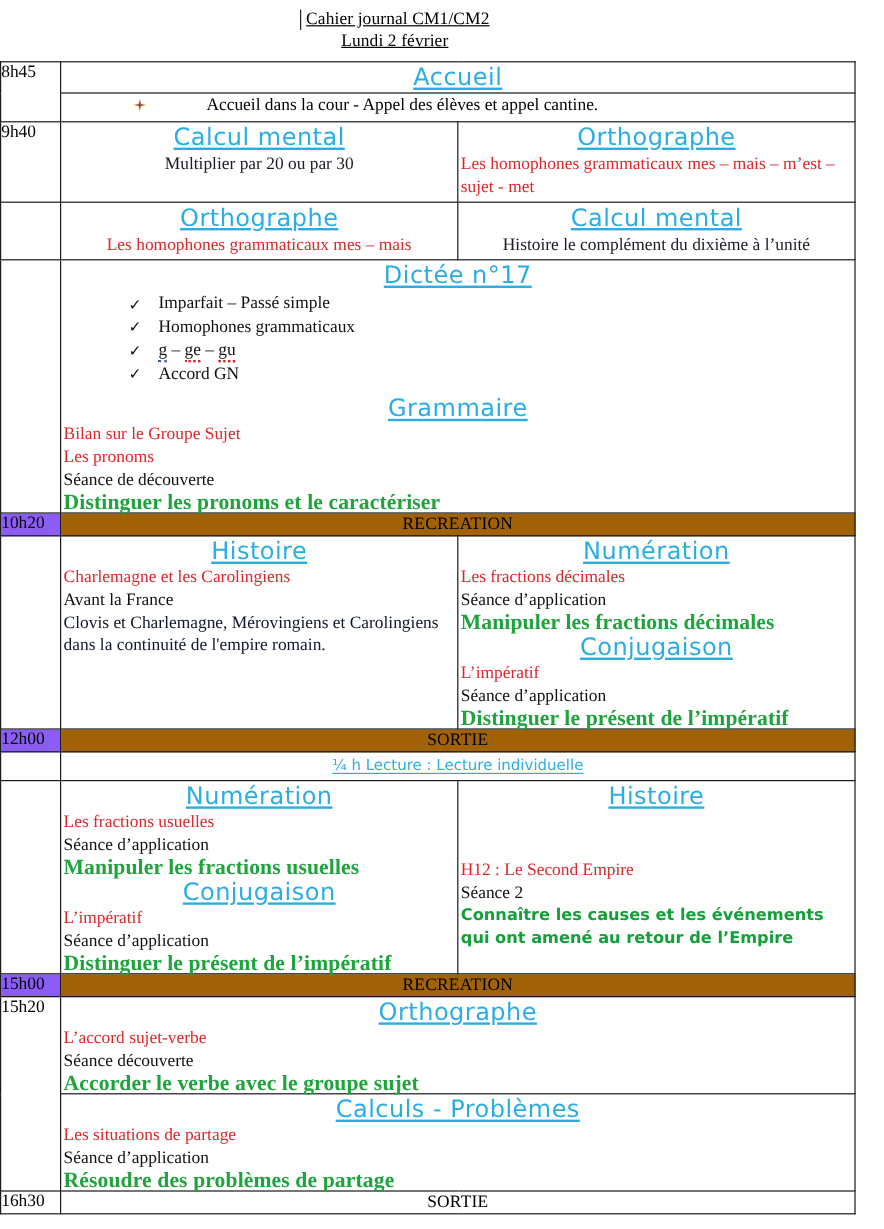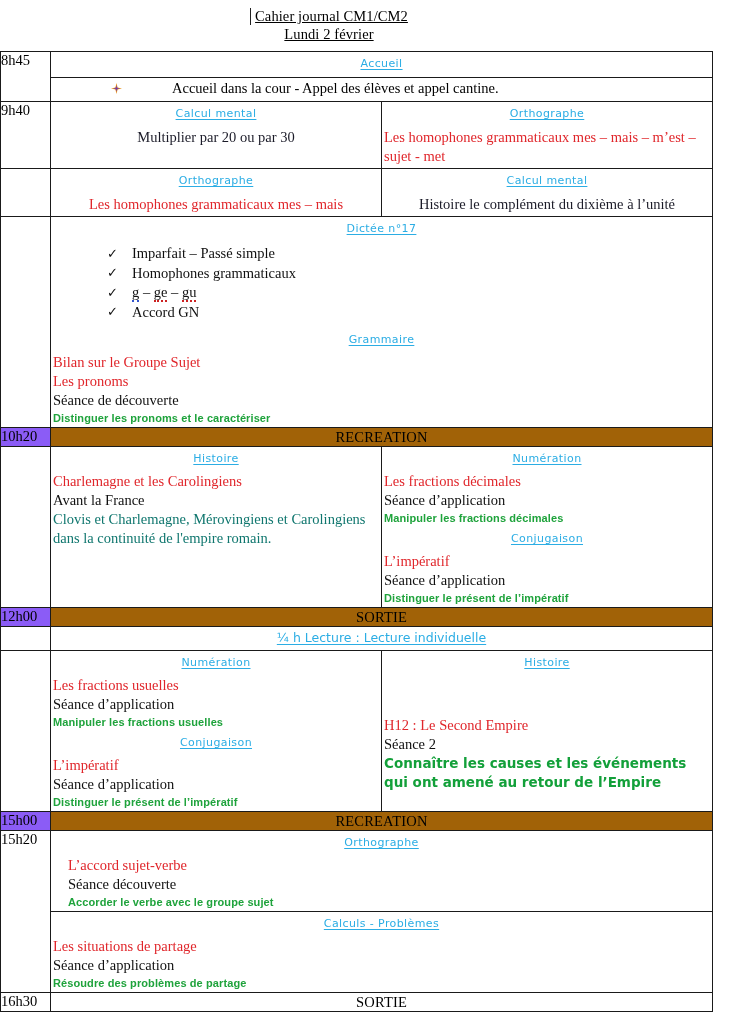--- a/index.html
+++ b/index.html
@@ -70,21 +70,21 @@
 
   
   .cell {
     padding: 2px 6px 5px 6px;
   }
 
   
   .subject {
     color: #2BADE4;
     font-family: "DejaVu Sans", sans-serif;
-    font-size: 11px;
+    font-size: 20px;
     line-height: 20px;
     text-align: center;
     text-decoration: underline;
     text-underline-offset: 2px;
     letter-spacing: 0.4px;
     padding: 2px 0 3px 0;
   }
 
   .note-center {
     text-align: center;
@@ -99,28 +99,28 @@
     font-size: 14.5px;
     line-height: 19px;
   }
   .black {
     color: #101010;
     font-size: 14.5px;
     line-height: 19px;
   }
   .green {
     color: #1FA33C;
-    font-family: Liberation Sans, sans-serif;
-    font-size: 11px;
+    font-family: Liberation Serif, serif;
+    font-size: 18px;
     line-height: 17px;
     font-weight: bold;
     letter-spacing: 0.1px;
   }
   .green-serif {
-    color: #0f766e;
+    color: #0f172a;
     font-family: "Liberation Serif", serif;
     font-size: 14.5px;
     line-height: 19px;
     font-weight: normal;
   }
   .green-bold-lg {
     color: #13A03A;
     font-family: "DejaVu Sans", sans-serif;
     font-size: 13.5px;
     line-height: 19px;
@@ -369,21 +369,21 @@
 
       <tr>
         <td class="time-cell banner-time">15h00</td>
         <td class="banner" colspan="2">RECREATION</td>
       </tr>
 
       <tr>
         <td class="time-cell" rowspan="2">15h20</td>
         <td class="cell" colspan="2">
           <div class="subject">Orthographe</div>
-          <div style="padding-left:2px;margin-left:15px;">
+          <div style="padding-left:2px;">
             <span class="line red">L’accord sujet-verbe</span>
             <span class="line black">Séance découverte</span>
             <span class="line green">Accorder le verbe avec le groupe sujet</span>
           </div>
         </td>
       </tr>
       <tr>
         <td class="cell" colspan="2">
           <div class="subject">Calculs - Problèmes</div>
           <div style="padding-left:2px;">

